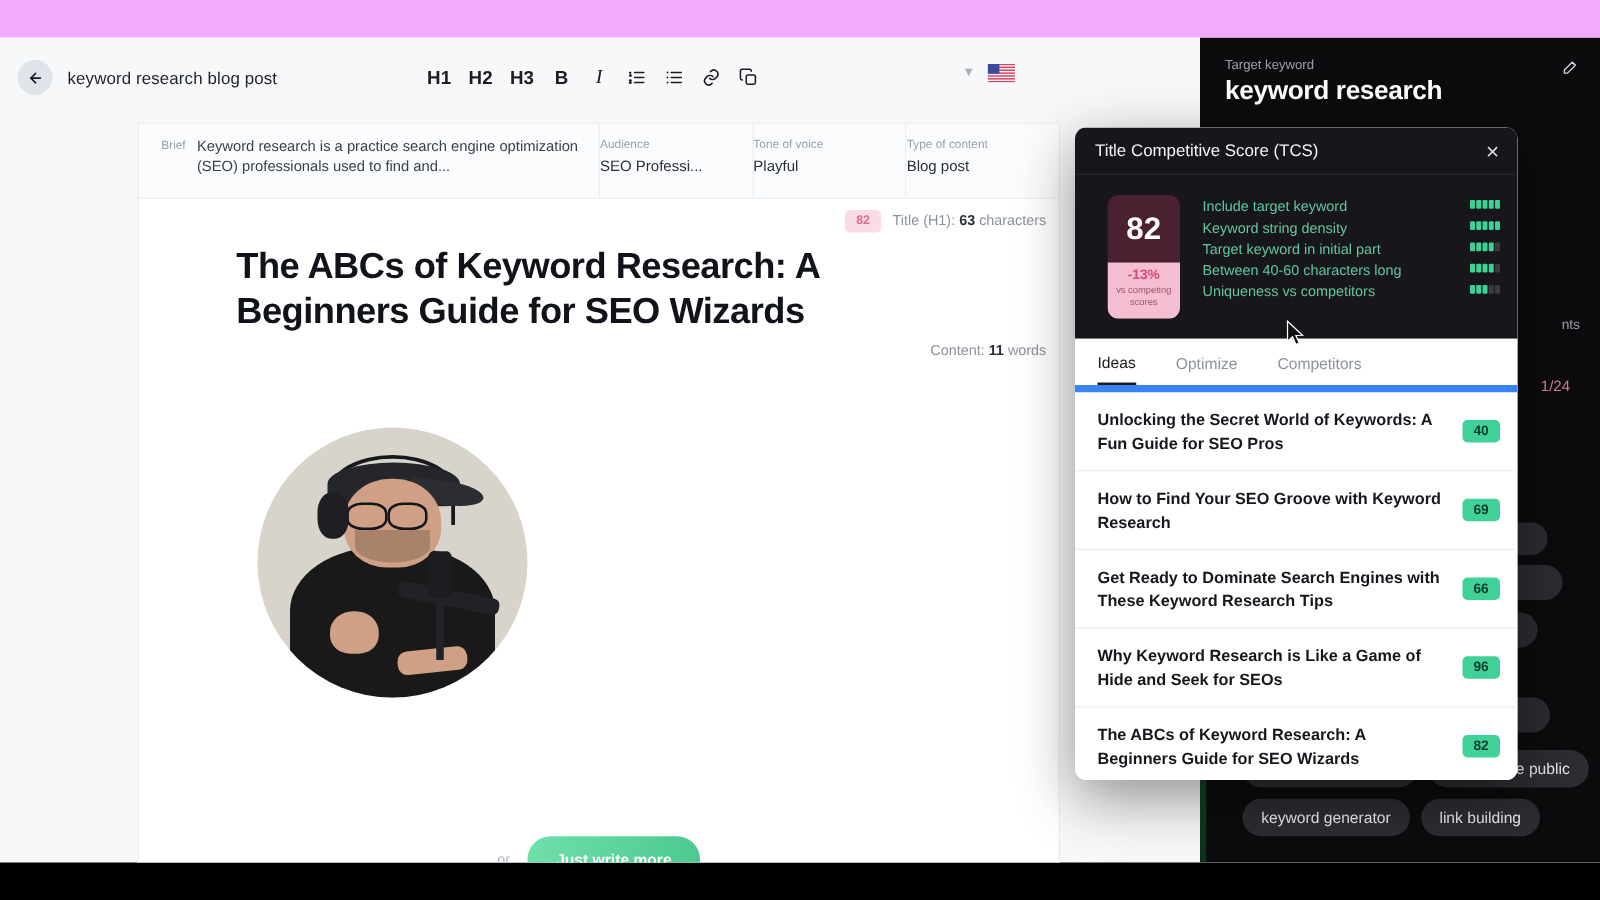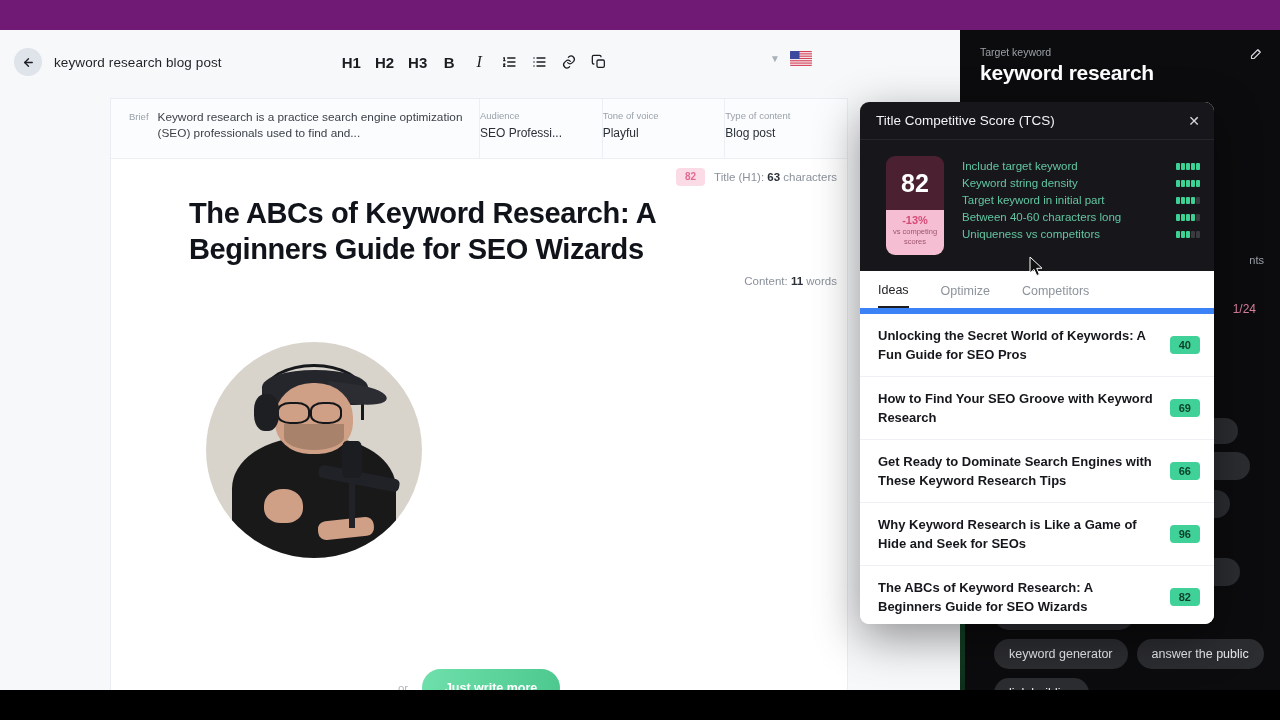--- a/index.html
+++ b/index.html
@@ -1,21 +1,21 @@
 <!DOCTYPE html>
 <html><head>
 <meta charset="utf-8">
 <style>
   * { box-sizing: border-box; margin: 0; padding: 0; }
   html, body {
     width: 1280px; height: 720px;
     background: #000; overflow: hidden;
     font-family: "Liberation Sans", sans-serif;
   }
-  #screen { position: relative; width: 1280px; height: 668px; background: #701a75; }
+  #screen { position: relative; width: 1280px; height: 668px; background: #f0abfc; }
 
   
   #stage {
     position: absolute; left: 0; top: 30px;
     width: 1280px; height: 660px;
     background: #f7f8fa; overflow: hidden;
   }
 
   
   #toolbar {
@@ -191,21 +191,21 @@
   .score-top {
     background: #4b2030; height: 54px; display: flex; align-items: center;
     justify-content: center; color: #fff; font-size: 25px; font-weight: 700;
   }
   .score-bot {
     background: #f6bed2; padding: 4px 2px 8px; text-align: center;
   }
   .score-delta { color: #d44b78; font-size: 11px; font-weight: 700; }
   .score-note { color: #9b5570; font-size: 7.5px; line-height: 10px; margin-top: 1px; }
   .crit-list { flex: 1; padding-top: 4px; }
-  .crit-row { display: flex; align-items: center; justify-content: space-between; margin-bottom: 5px; }
+  .crit-row { display: flex; justify-content: space-between; margin-bottom: 5px; }
   .crit-lbl { font-size: 11.5px; color: #62c4a0; }
   .bars { display: flex; gap: 1px; }
   .seg { width: 4px; height: 7px; background: #3a3b41; border-radius: 1px; }
   .seg.on { background: #3bd294; }
 
   .tabs { display: flex; gap: 32px; padding: 12px 0 0 18px;
           border-bottom: 6px solid #3b82f6; background: #fff; align-items: center; }
   .tab { font-size: 12.5px; color: #8d939c; padding-bottom: 9px; cursor: pointer; }
   .tab.active { color: #1b1d21; border-bottom: 2px solid #1b1d21; }
 
@@ -362,22 +362,22 @@
       <div class="panel-sub">nts</div>
       <div class="count-lbl">1/24</div>
 
       <div class="ghost-chip" style="left:190px;top:388px;width:88px;height:26px;">me</div>
       <div class="ghost-chip" style="left:160px;top:422px;width:130px;height:28px;"></div>
       <div class="ghost-chip" style="left:160px;top:460px;width:110px;height:28px;"></div>
       <div class="ghost-chip" style="left:160px;top:528px;width:120px;height:28px;"></div>
 
       <div class="kw-chips">
         <div class="kw-chip">keyword suggestion</div>
+        <div class="kw-chip">answer the public</div>
         <div class="kw-chip">keyword generator</div>
-        <div class="kw-chip">answer the public</div>
         <div class="kw-chip">link building</div>
       </div>
     </div>
 
     <div id="tcs">
       <div class="tcs-top">
         <div class="tcs-bar">
           <div class="tcs-title">Title Competitive Score (TCS)</div>
           <div class="tcs-close">✕</div>
         </div>

